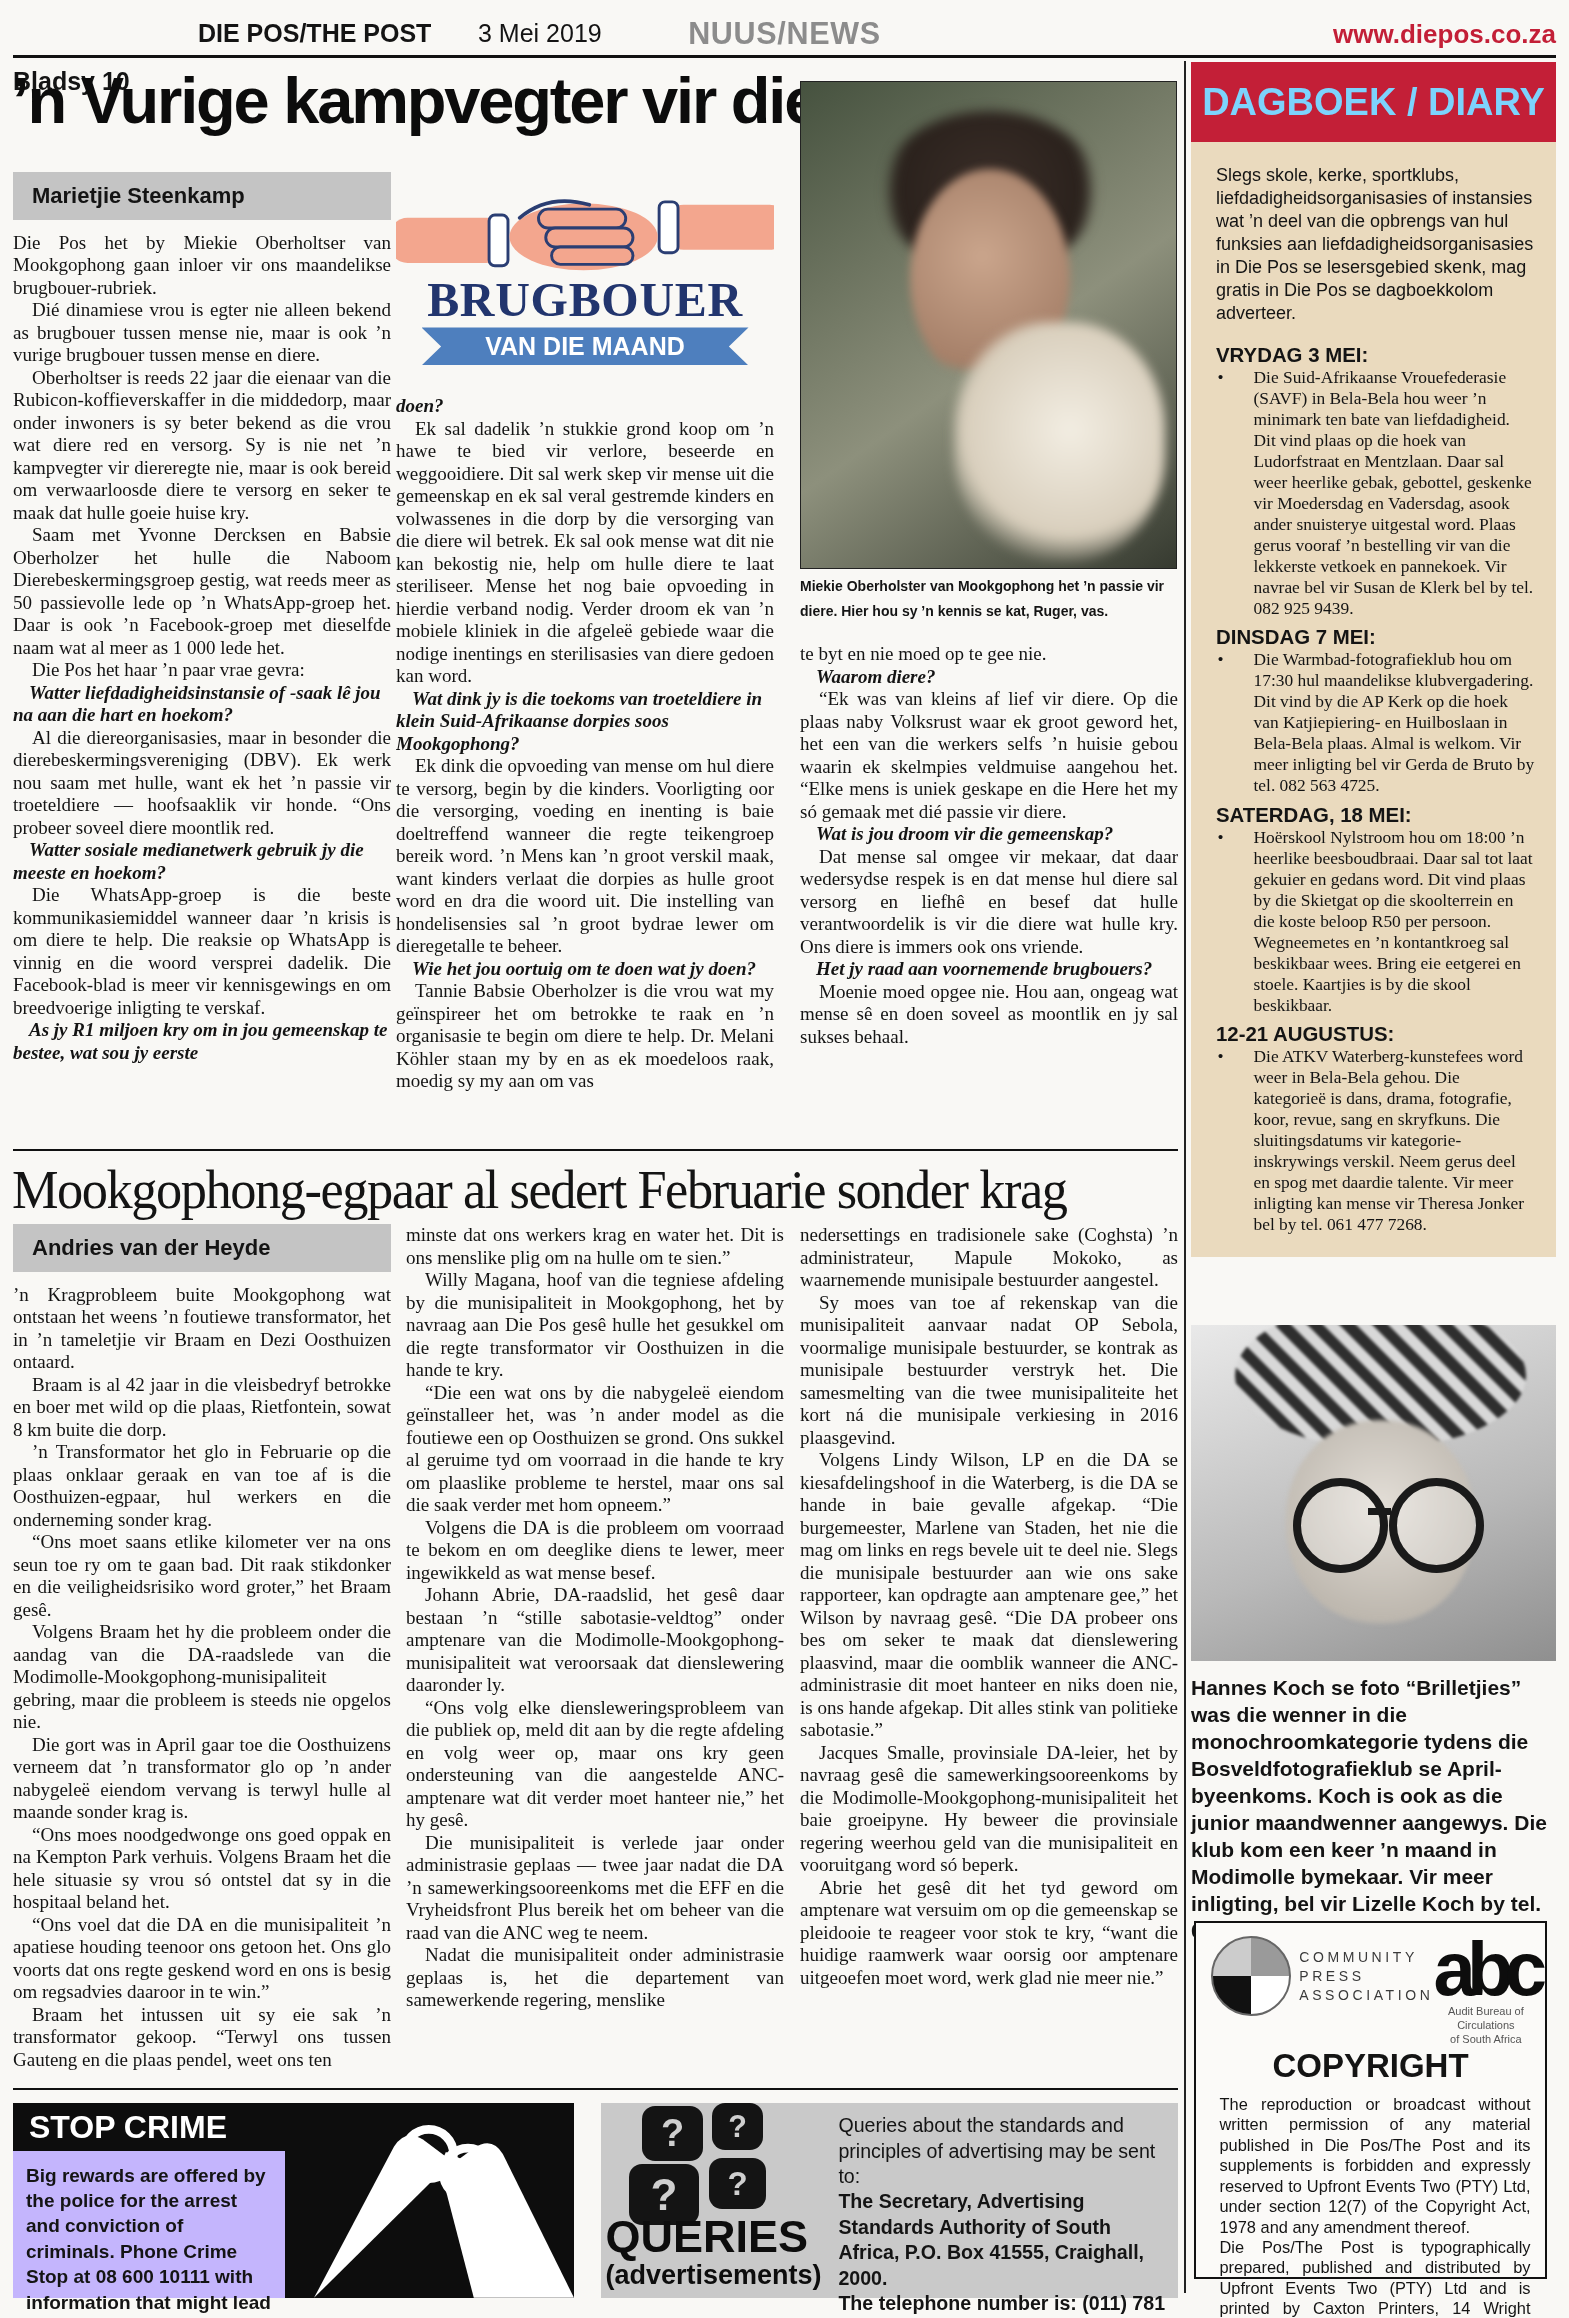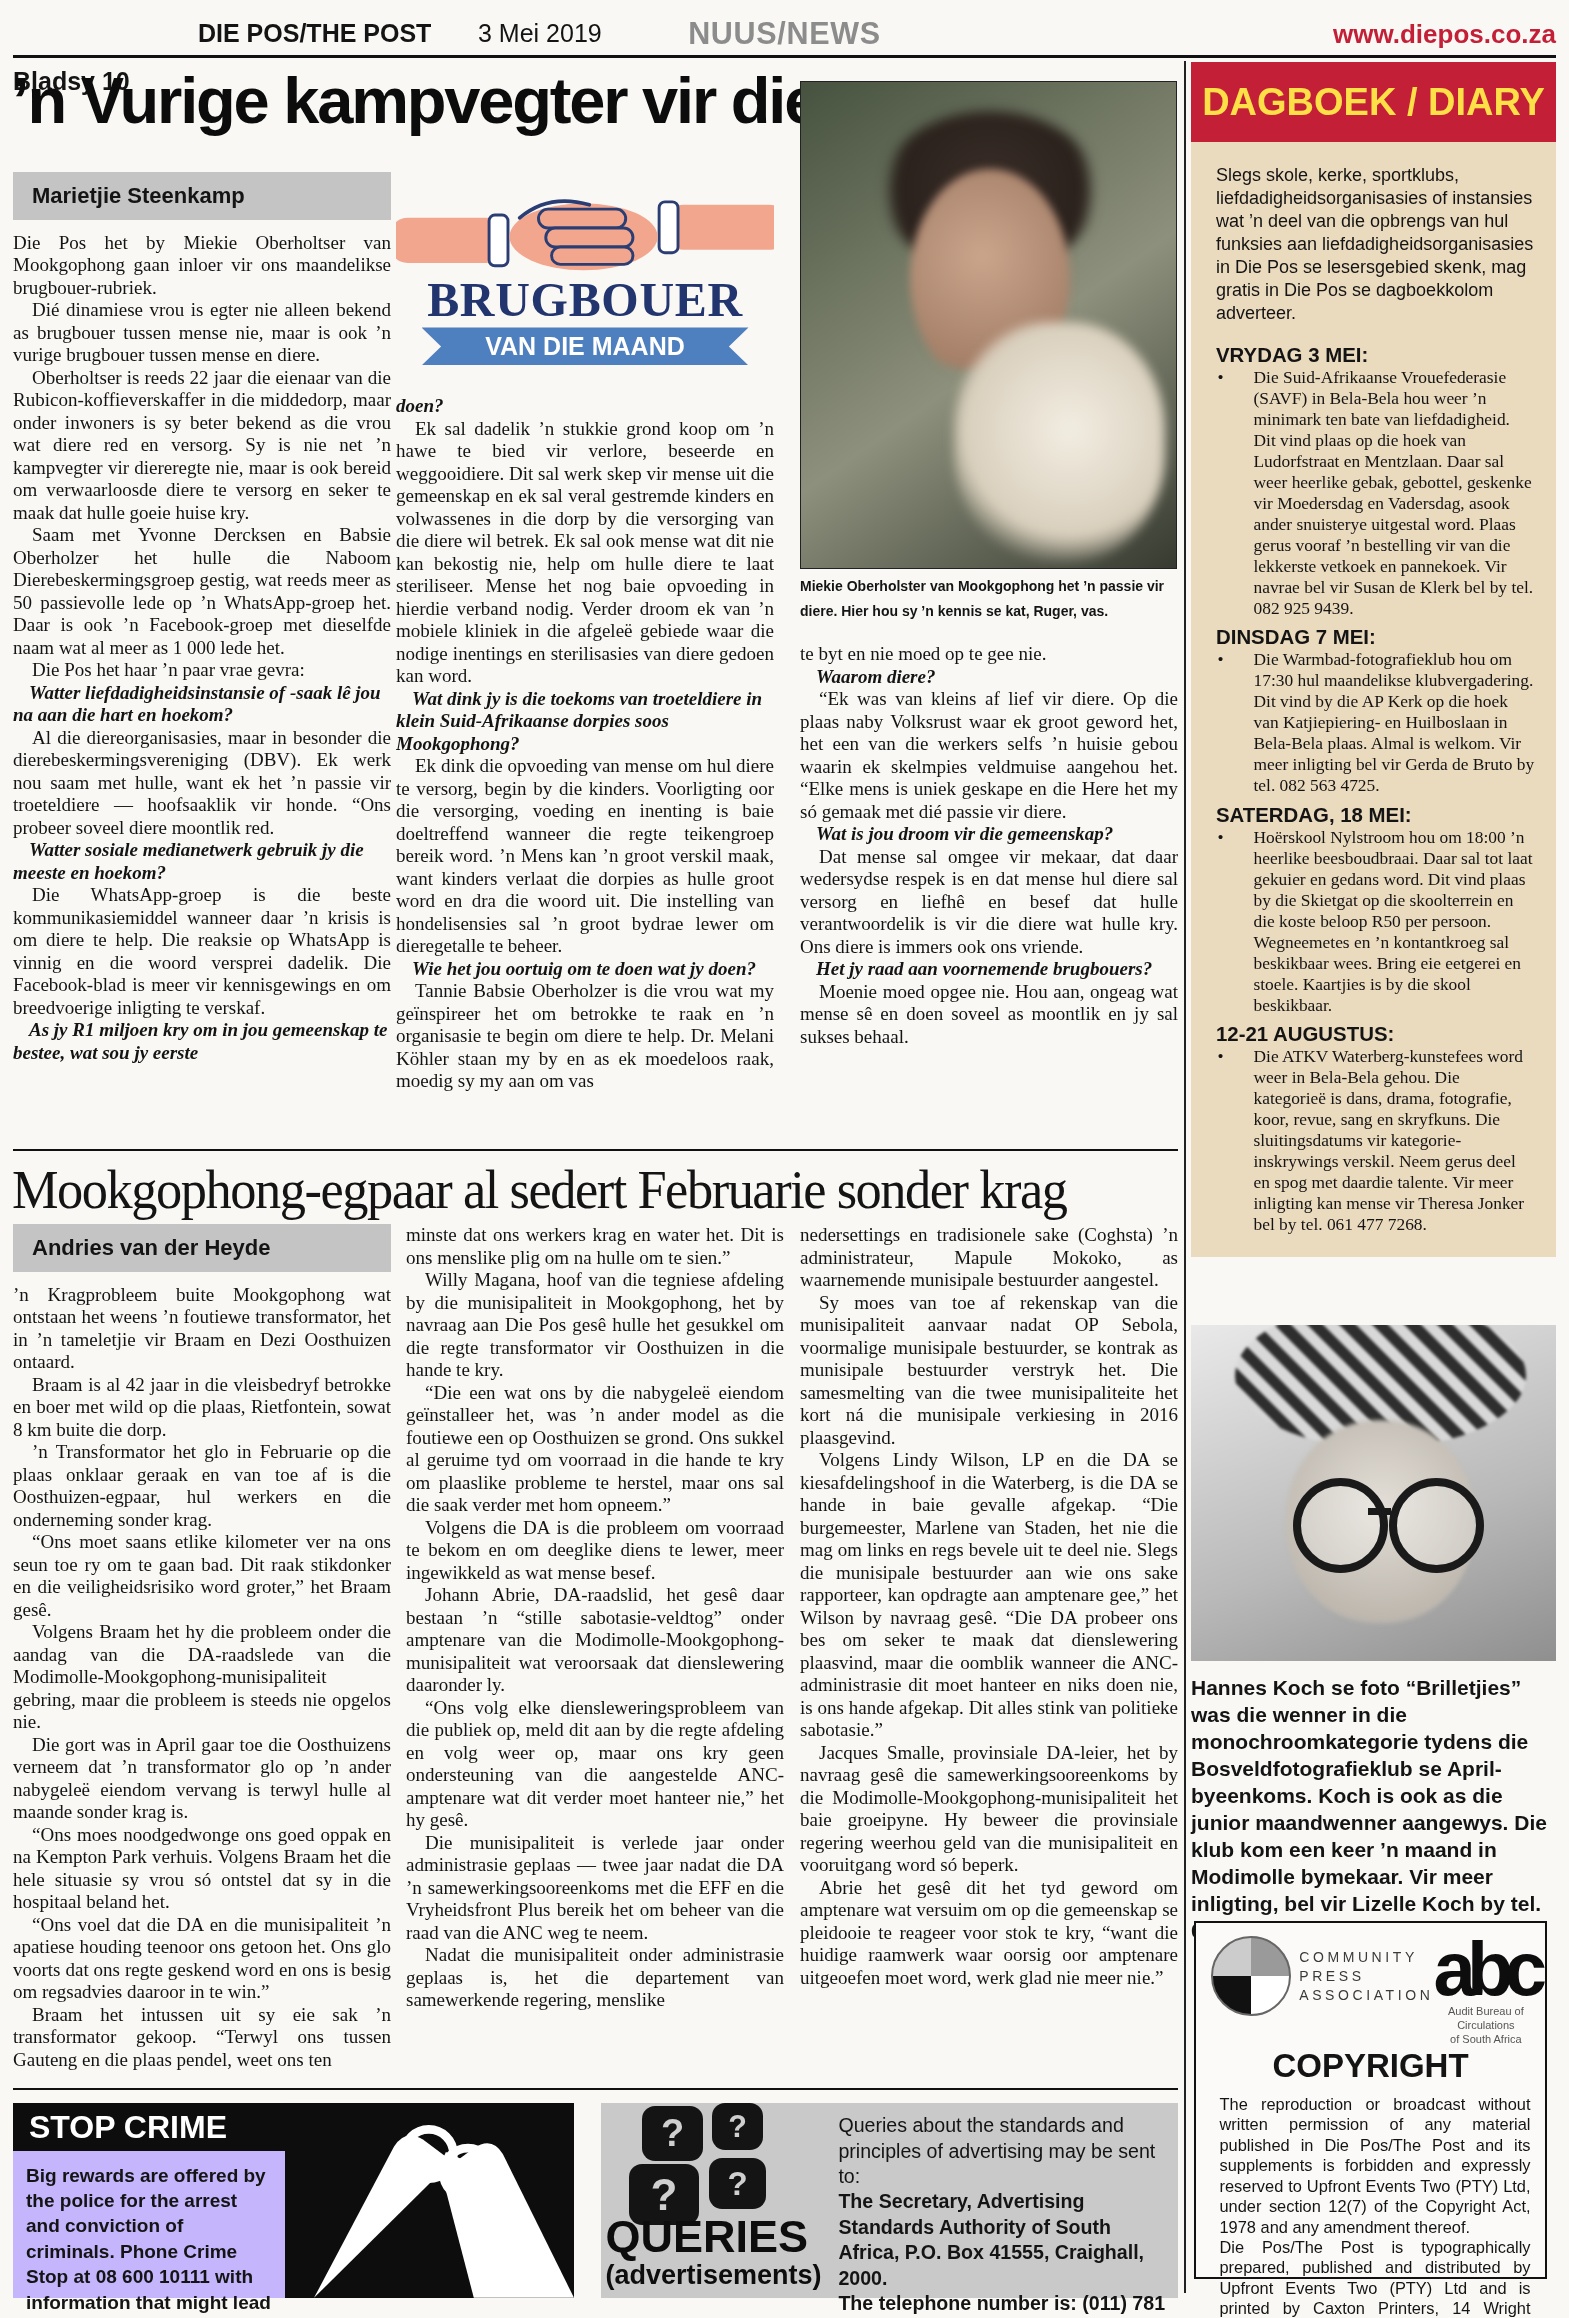--- a/index.html
+++ b/index.html
@@ -57,21 +57,21 @@
   
   .headline2{position:absolute;left:11.6px;top:1159px;width:1165px;margin:0;font-family:"Liberation Serif",serif;
              font-weight:400;font-size:54px;letter-spacing:-1.5px;white-space:nowrap;transform:scaleX(.97);transform-origin:left;}
   .a2c1{left:13px;top:1224px;height:862px;}
   .a2c2{left:406px;top:1224px;height:862px;}
   .a2c3{left:800px;top:1224px;height:862px;}
 
   
   .sidebar{position:absolute;left:1191px;top:62px;width:365px;}
   .sb-header{height:80px;background:#c31f37;display:flex;align-items:center;justify-content:center;}
-  .sb-header span{color:#fde047;font-family:"Liberation Sans",sans-serif;font-weight:800;font-size:38px;letter-spacing:0px;}
+  .sb-header span{color:#7dd3fc;font-family:"Liberation Sans",sans-serif;font-weight:800;font-size:38px;letter-spacing:0px;}
   .sb-body{background:#eadabe;padding:22px 20.4px 22px 25px;min-height:1018px;}
   .sb-intro{margin:0 0 19px 0;font-family:"Liberation Sans",sans-serif;font-size:18px;line-height:23px;}
   .event-date{font-family:"Liberation Sans",sans-serif;font-weight:bold;font-size:20.4px;margin-top:7.3px;}
   .event{display:flex;font-size:17.4px;line-height:21px;}
   .event .bullet{width:36px;flex:none;padding-left:1.5px;}
   .event .etext{flex:1;}
 
   .sb-photo{position:absolute;left:1191px;top:1325px;width:365px;height:336px;overflow:hidden;
             background:linear-gradient(160deg,#e9e9e9,#b9b9b9 60%,#8f8f8f);}
   .sb-photo .hat{position:absolute;left:44px;top:-22px;width:291px;height:145px;border-radius:50%;

